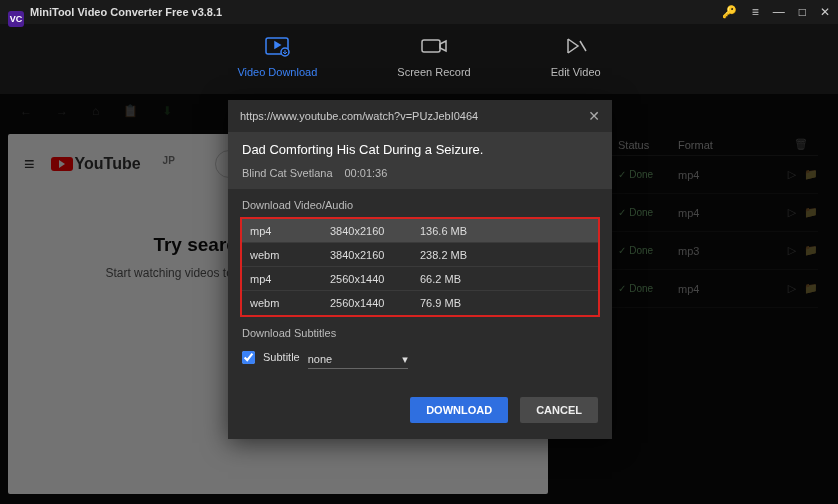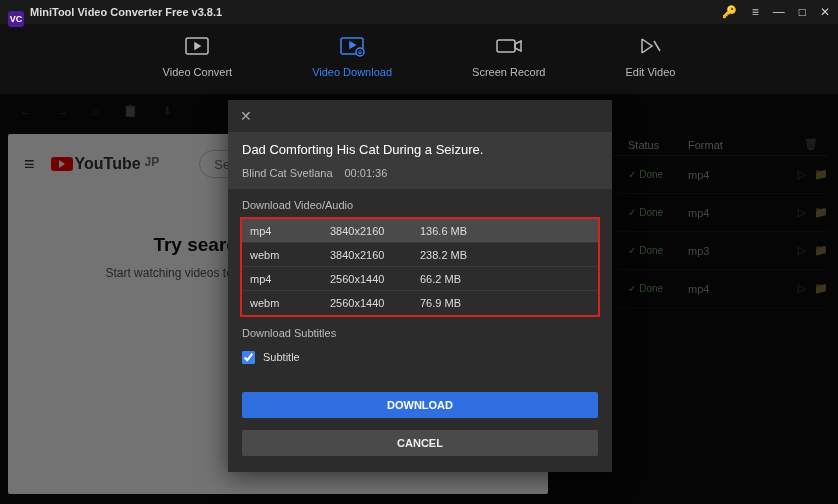--- a/index.html
+++ b/index.html
@@ -16,27 +16,27 @@
   .toptab .ticon { height: 28px; display: flex; align-items: center; }
   .workspace { position: absolute; top: 94px; left: 0; right: 0; bottom: 0; background: #0d0d0d; }
   .toolbar { height: 34px; display: flex; align-items: center; gap: 24px; padding: 0 20px; opacity: 0.35; }
   .toolbar svg, .toolbar span.glyph { color: #888; }
   .leftpane { position: absolute; left: 8px; top: 40px; width: 540px; height: 360px; background: #fff; border-radius: 2px; padding: 16px; color: #333; }
   .lp-top { display: flex; align-items: center; gap: 16px; }
   .burger { font-size: 18px; cursor: pointer; }
   .yt-logo { display: flex; align-items: center; gap: 2px; font-weight: bold; font-size: 16px; }
   .yt-play { width: 22px; height: 14px; background: #ff0000; border-radius: 3px; position: relative; }
   .yt-play::after { content: ""; position: absolute; left: 8px; top: 3px; border-left: 6px solid #fff; border-top: 4px solid transparent; border-bottom: 4px solid transparent; }
-  .yt-sup { font-size: 12px; color: #777; margin-left: 2px; align-self: flex-start; }
+  .yt-sup { font-size: 10px; color: #777; margin-left: 20px; align-self: flex-start; }
   .yt-search { margin-left: 24px; flex: 1; }
   .yt-search input { width: 100%; height: 28px; border: 1px solid #ccc; border-radius: 14px; padding: 0 14px; font-size: 13px; outline: none; color: #555; }
   .lp-body { margin-top: 56px; text-align: center; }
   .lp-body h2 { font-size: 19px; font-weight: 600; color: #111; }
   .lp-body p { font-size: 12px; color: #555; margin-top: 10px; }
-  .rightpane { position: absolute; right: 10px; top: 40px; width: 270px; }
+  .rightpane { position: absolute; right: 20px; top: 40px; width: 270px; }
   .rp-head { display: flex; align-items: center; font-size: 11px; color: #aaa; padding: 4px 0; border-bottom: 1px solid #222; }
   .rp-head .col-file { width: 70px; }
   .rp-head .col-status { width: 60px; }
   .rp-head .col-format { width: 60px; }
   .rp-trash { margin-left: auto; opacity: 0.5; margin-right: 10px;}
   .rp-row { display: flex; align-items: center; height: 38px; font-size: 11px; color: #999; border-bottom: 1px solid #1a1a1a; }
   .rp-row .c1 { width: 70px; white-space: nowrap; overflow: hidden; text-overflow: ellipsis; }
   .rp-row .c2 { width: 60px; color: #6aa06a; font-size: 10px;}
   .rp-row .c3 { width: 60px; }
   .rp-row .acts { margin-left: auto; display: flex; gap: 8px; opacity: 0.5; }
@@ -52,21 +52,21 @@
   .fmt-table { margin: 0 12px; border: 2px solid #d8221f; }
   .fmt-row { display: flex; align-items: center; height: 24px; padding: 0 8px; font-size: 11px; color: #ddd; border-bottom: 1px solid #3a3a3a; cursor: pointer; }
   .fmt-row:last-child { border-bottom: none; }
   .fmt-row.sel { background: #4a4a4a; }
   .fmt-row .f1 { width: 80px; }
   .fmt-row .f2 { width: 90px; }
   .fmt-row .f3 { flex: 1; }
   .sub-row { display: flex; align-items: flex-start; gap: 8px; padding: 6px 14px 16px; font-size: 11px; }
   .sub-row input[type=checkbox] { accent-color: #3b82f6; }
   .sub-select { background: transparent; border: none; border-bottom: 1px solid #666; color: #ddd; font-size: 11px; width: 100px; padding: 2px 0; cursor: pointer; display: flex; justify-content: space-between; }
-  .modal-foot { display: flex; justify-content: flex-end; gap: 12px; padding: 12px 14px 16px; flex-direction: column; }
+  .modal-foot { display: flex; justify-content: flex-end; gap: 12px; padding: 12px 14px 16px; }
   .btn { height: 26px; padding: 0 16px; border: none; border-radius: 2px; font-size: 11px; font-weight: bold; cursor: pointer; }
   .btn-primary { background: #2f6fe0; color: #fff; }
   .btn-secondary { background: #4a4a4a; color: #eee; }
   .icon-svg { width: 28px; height: 22px; stroke: currentColor; fill: none; stroke-width: 1.5; }
 </style>
 </head>
 <body>
 
 <div class="titlebar">
   <div class="app-icon">VC</div>
@@ -74,29 +74,20 @@
   <div class="win-controls">
     <span class="key-icon">🔑</span>
     <span>≡</span>
     <span>—</span>
     <span>□</span>
     <span>✕</span>
   </div>
 </div>
 
 <div class="toptabs">
-  <div class="toptab">
-    <div class="ticon">
-        <svg class="icon-svg" viewBox="0 0 28 22">
-          <rect x="3" y="3" width="22" height="16" rx="2"></rect>
-          <polygon points="12,8 12,14 17,11" fill="currentColor"></polygon>
-        </svg>
-      </div>
-    <span>Video Convert</span>
-  </div>
   <div class="toptab active">
     <div class="ticon">
         <svg class="icon-svg" viewBox="0 0 28 22">
           <rect x="3" y="3" width="22" height="16" rx="2"></rect>
           <polygon points="12,7 12,13 17,10" fill="currentColor"></polygon>
           <circle cx="22" cy="17" r="4" fill="#111" stroke="currentColor"></circle>
           <path d="M22 15 v4 M20 17 l2 2 l2 -2" stroke-width="1"></path>
         </svg>
       </div>
     <span>Video Download</span>
@@ -191,20 +182,21 @@
           <span>📁</span>
         </span>
     </div>
   </div>
 </div>
 
 <div class="dimmer" style="top:94px"></div>
 
 <div class="modal">
   <div class="modal-head">
+    <span class="url">https://www.youtube.com/watch?v=PUzJebI0464</span>
     <span class="modal-close">✕</span>
   </div>
   <div class="modal-info">
     <div class="vid-title">Dad Comforting His Cat During a Seizure.</div>
     <div class="vid-meta">
       <span>Blind Cat Svetlana</span>
       <span>00:01:36</span>
     </div>
   </div>
   <div class="section-label">Download Video/Audio</div>
@@ -227,18 +219,22 @@
     <div class="fmt-row">
       <span class="f1">webm</span>
       <span class="f2">2560x1440</span>
       <span class="f3">76.9 MB</span>
     </div>
   </div>
   <div class="section-label">Download Subtitles</div>
   <div class="sub-row">
     <input type="checkbox" checked="" style="">
     <span>Subtitle</span>
+    <div class="sub-select">
+      <span>none</span>
+      <span>▾</span>
+    </div>
   </div>
   <div class="modal-foot">
     <button class="btn btn-primary">DOWNLOAD</button>
     <button class="btn btn-secondary">CANCEL</button>
   </div>
 </div>
 
 </body></html>

